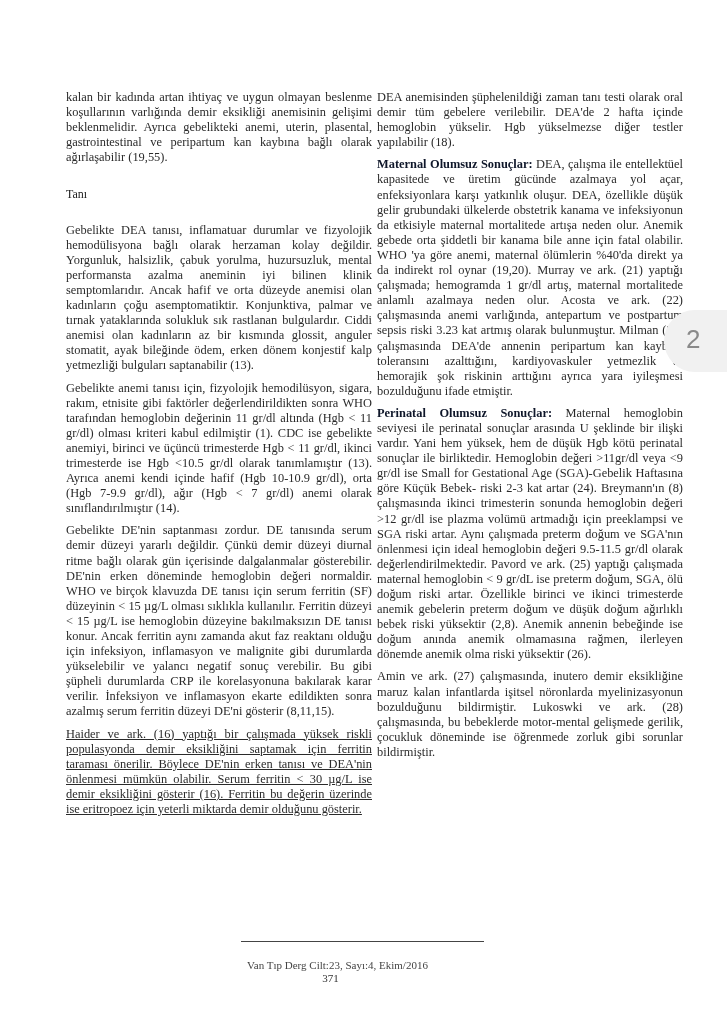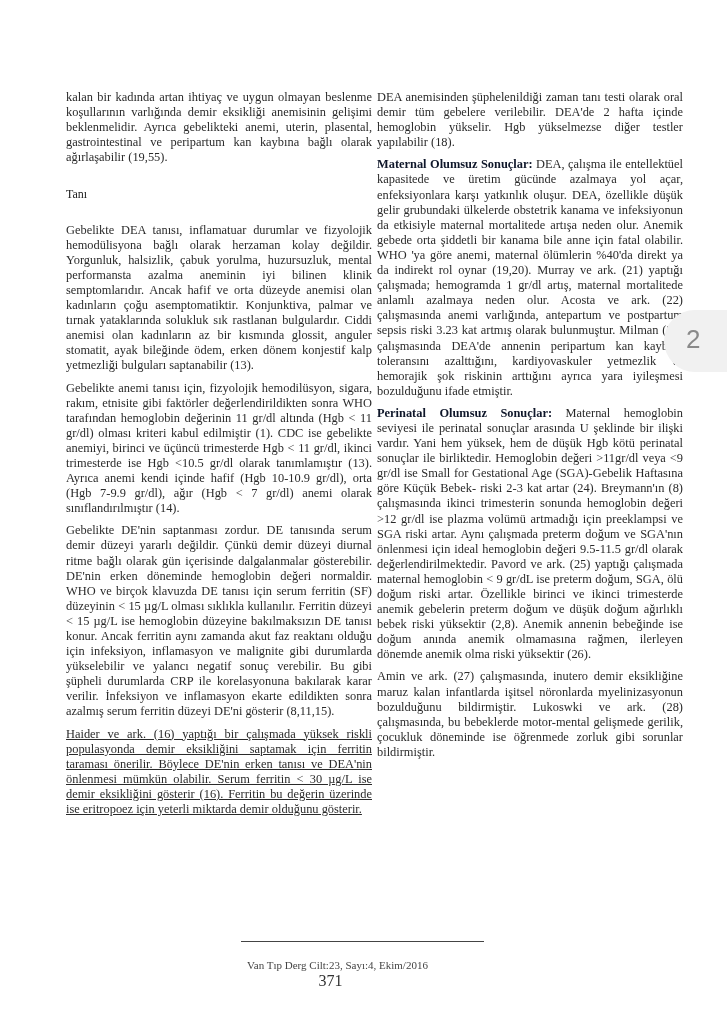--- a/index.html
+++ b/index.html
@@ -11,21 +11,21 @@
   p { margin:0 0 7px 0; text-align:justify; }
   p.nogap { margin-bottom:16px;text-decoration:underline; }
   h2 { font-size:12px; font-weight:normal; margin:22px 0 20px 0; color:#222; }
   b.lead { font-weight:bold; color:#0f172a; }
   .side-tab { position:absolute; left:664px; top:310px; width:80px; height:62px;
               background:#f1f1f1; border-radius:32px 0 0 32px; }
   .side-tab span { position:absolute; left:22px; top:14px; font-family:"Liberation Sans","DejaVu Sans",sans-serif;
                    font-size:26px; color:#8a8a8a; }
   .footer-rule { position:absolute; left:241px; top:941px; width:243px; height:0; border-top:1.5px solid #444; }
   .footer-journal { position:absolute; left:0; width:675px; top:949px; text-align:center; font-size:11px; color:#444;margin-top:10px; }
-  .page-number { position:absolute; left:0; width:661px; top:972px; text-align:center; font-size:16px; color:#333; }
+  .page-number { position:absolute; left:0; width:661px; top:972px; text-align:center; font-size:11px; color:#333; }
 </style>
 </head>
 <body>
 
 <div class="col col-left">
   <p>kalan bir kadında artan ihtiyaç ve uygun olmayan beslenme koşullarının varlığında demir eksikliği anemisinin gelişimi beklenmelidir. Ayrıca gebelikteki anemi, uterin, plasental, gastrointestinal ve peripartum kan kaybına bağlı olarak ağırlaşabilir (19,55).</p>
   <h2>Tanı</h2>
   <p>Gebelikte DEA tanısı, inflamatuar durumlar ve fizyolojik hemodülisyona bağlı olarak herzaman kolay değildir. Yorgunluk, halsizlik, çabuk yorulma, huzursuzluk, mental performansta azalma aneminin iyi bilinen klinik semptomlarıdır. Ancak hafif ve orta düzeyde anemisi olan kadınların çoğu asemptomatiktir. Konjunktiva, palmar ve tırnak yataklarında solukluk sık rastlanan bulgulardır. Ciddi anemisi olan kadınların az bir kısmında glossit, anguler stomatit, ayak bileğinde ödem, erken dönem konjestif kalp yetmezliği bulguları saptanabilir (13).</p>
   <p>Gebelikte anemi tanısı için, fizyolojik hemodilüsyon, sigara, rakım, etnisite gibi faktörler değerlendirildikten sonra WHO tarafından hemoglobin değerinin 11 gr/dl altında (Hgb &lt; 11 gr/dl) olması kriteri kabul edilmiştir (1). CDC ise gebelikte anemiyi, birinci ve üçüncü trimesterde Hgb &lt; 11 gr/dl, ikinci trimesterde ise Hgb &lt;10.5 gr/dl olarak tanımlamıştır (13). Ayrıca anemi kendi içinde hafif (Hgb 10-10.9 gr/dl), orta (Hgb 7-9.9 gr/dl), ağır (Hgb &lt; 7 gr/dl) anemi olarak sınıflandırılmıştır (14).</p>
   <p>Gebelikte DE'nin saptanması zordur. DE tanısında serum demir düzeyi yararlı değildir. Çünkü demir düzeyi diurnal ritme bağlı olarak gün içerisinde dalgalanmalar gösterebilir. DE'nin erken döneminde hemoglobin değeri normaldir. WHO ve birçok klavuzda DE tanısı için serum ferritin (SF) düzeyinin &lt; 15 µg/L olması sıklıkla kullanılır. Ferritin düzeyi &lt; 15 µg/L ise hemoglobin düzeyine bakılmaksızın DE tanısı konur. Ancak ferritin aynı zamanda akut faz reaktanı olduğu için infeksiyon, inflamasyon ve malignite gibi durumlarda yükselebilir ve yalancı negatif sonuç verebilir. Bu gibi şüpheli durumlarda CRP ile korelasyonuna bakılarak karar verilir. İnfeksiyon ve inflamasyon ekarte edildikten sonra azalmış serum ferritin düzeyi DE'ni gösterir (8,11,15).</p>

